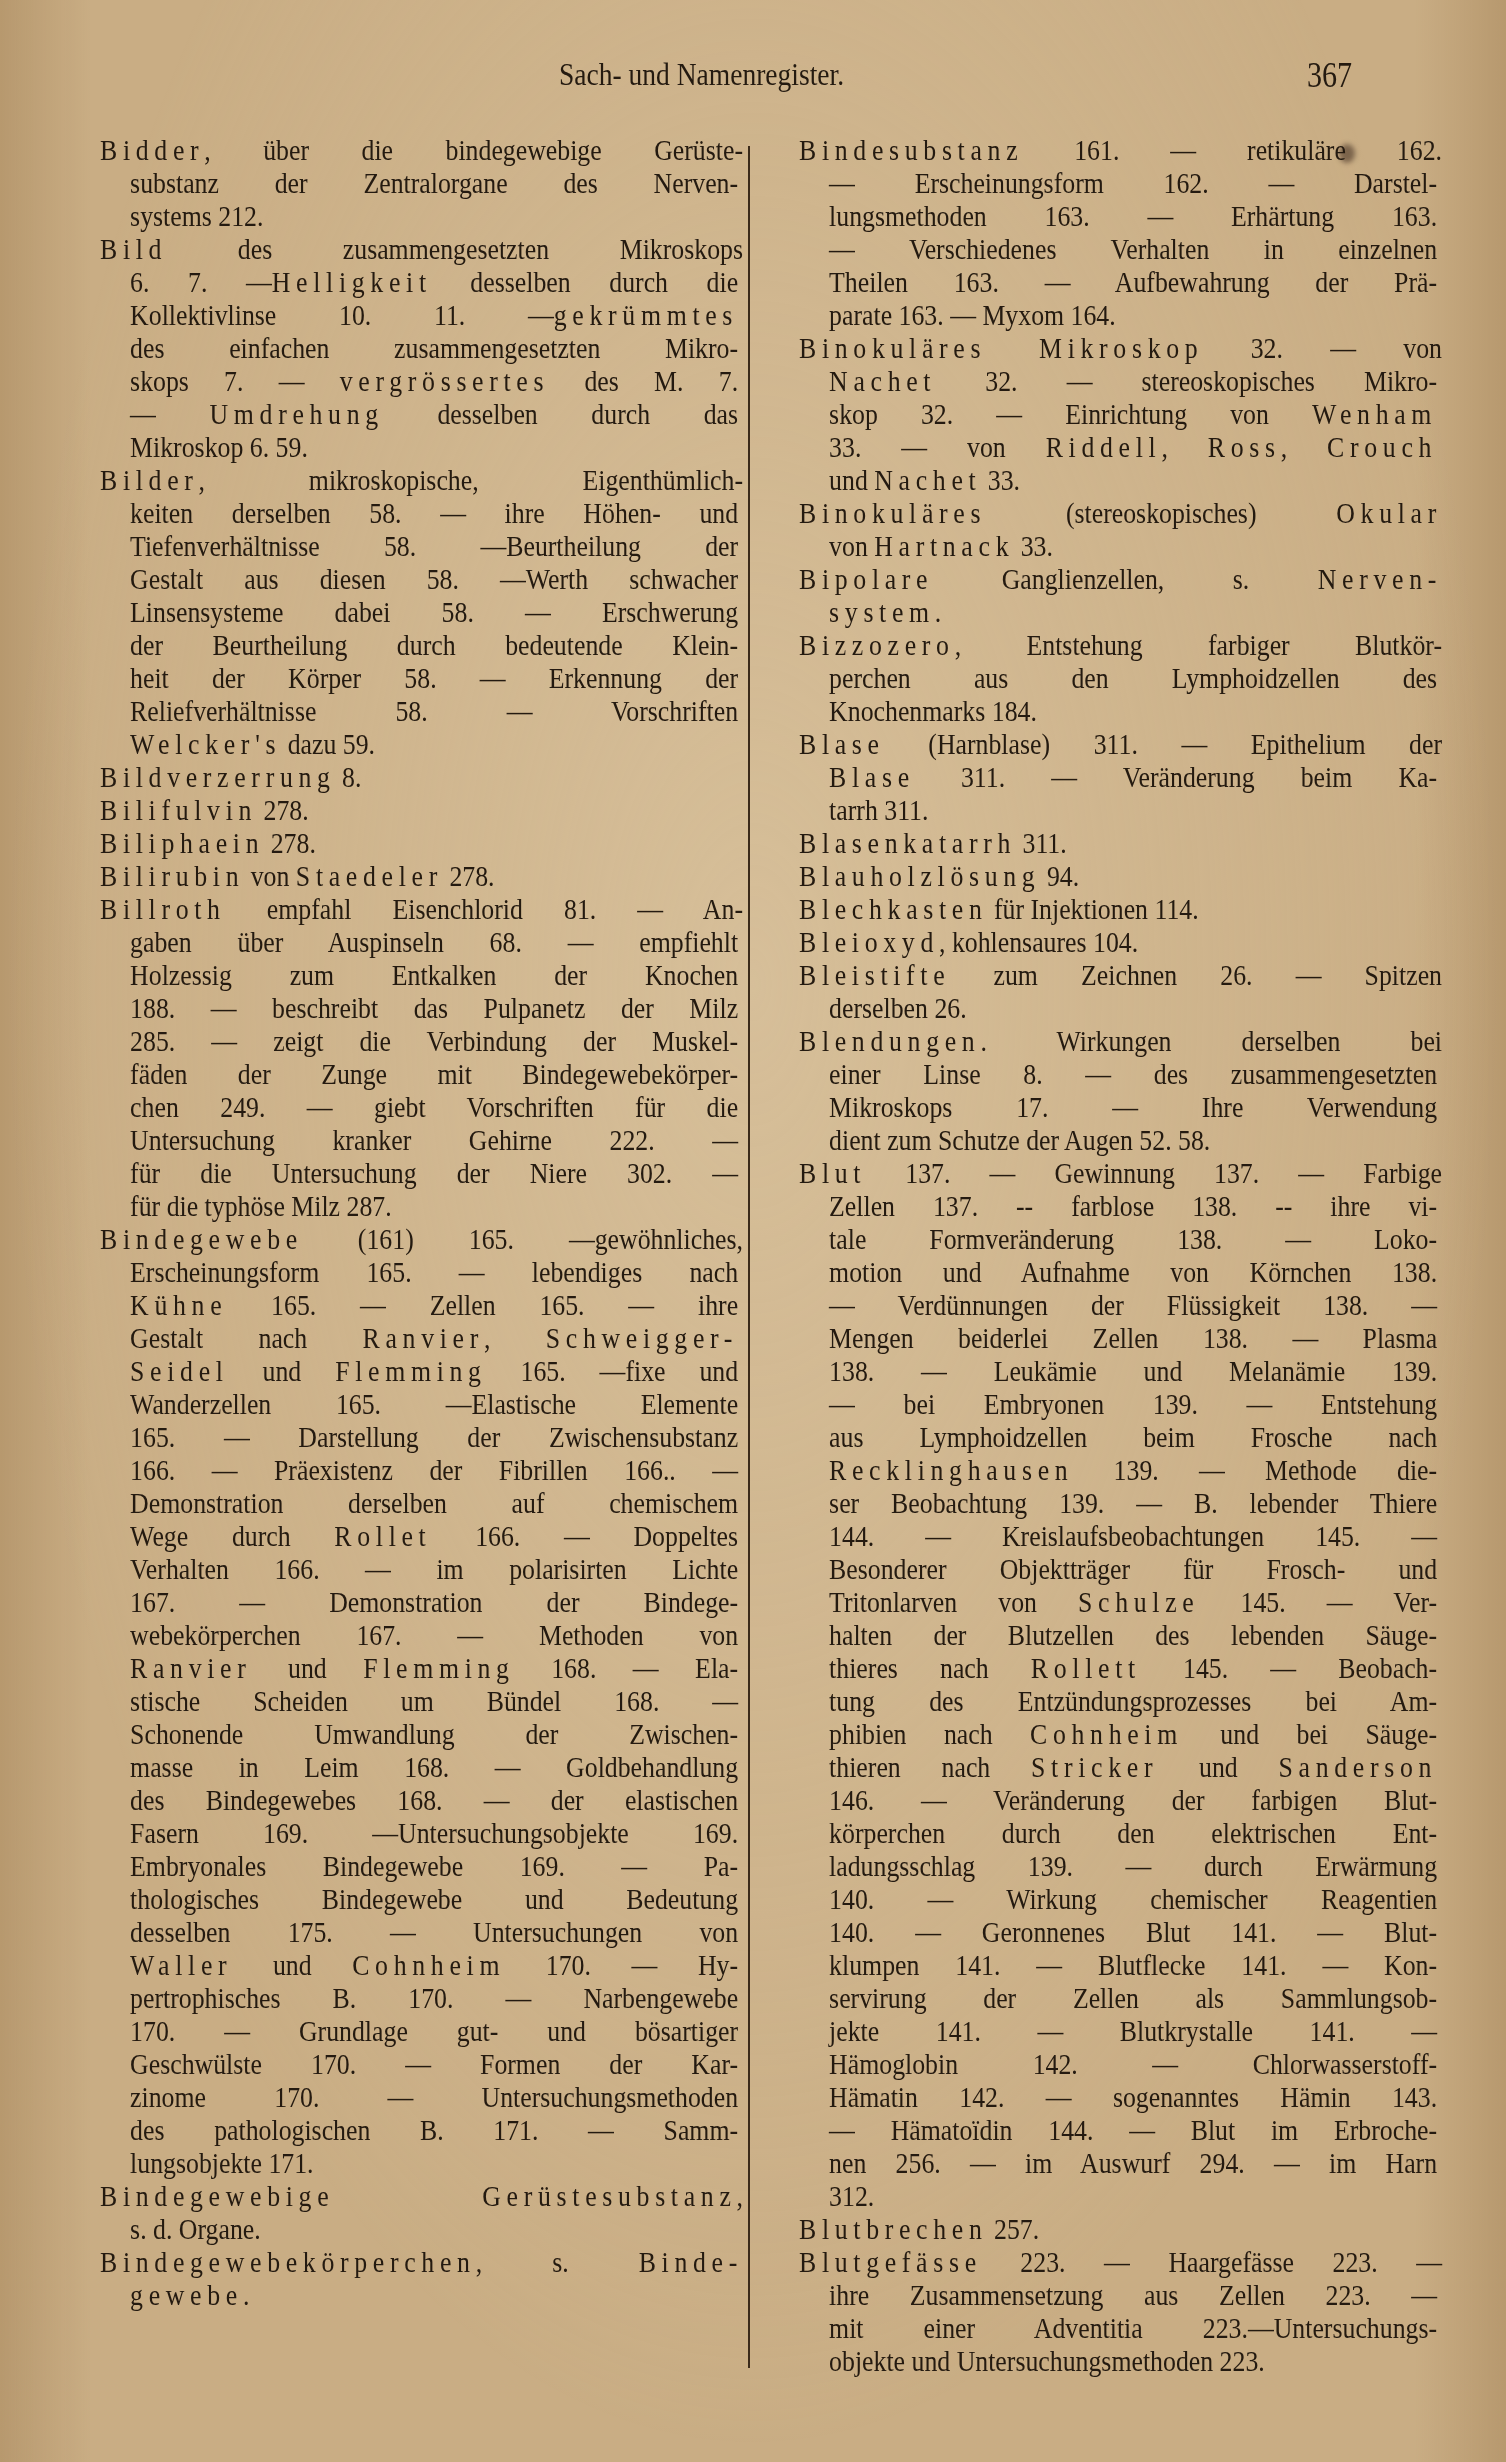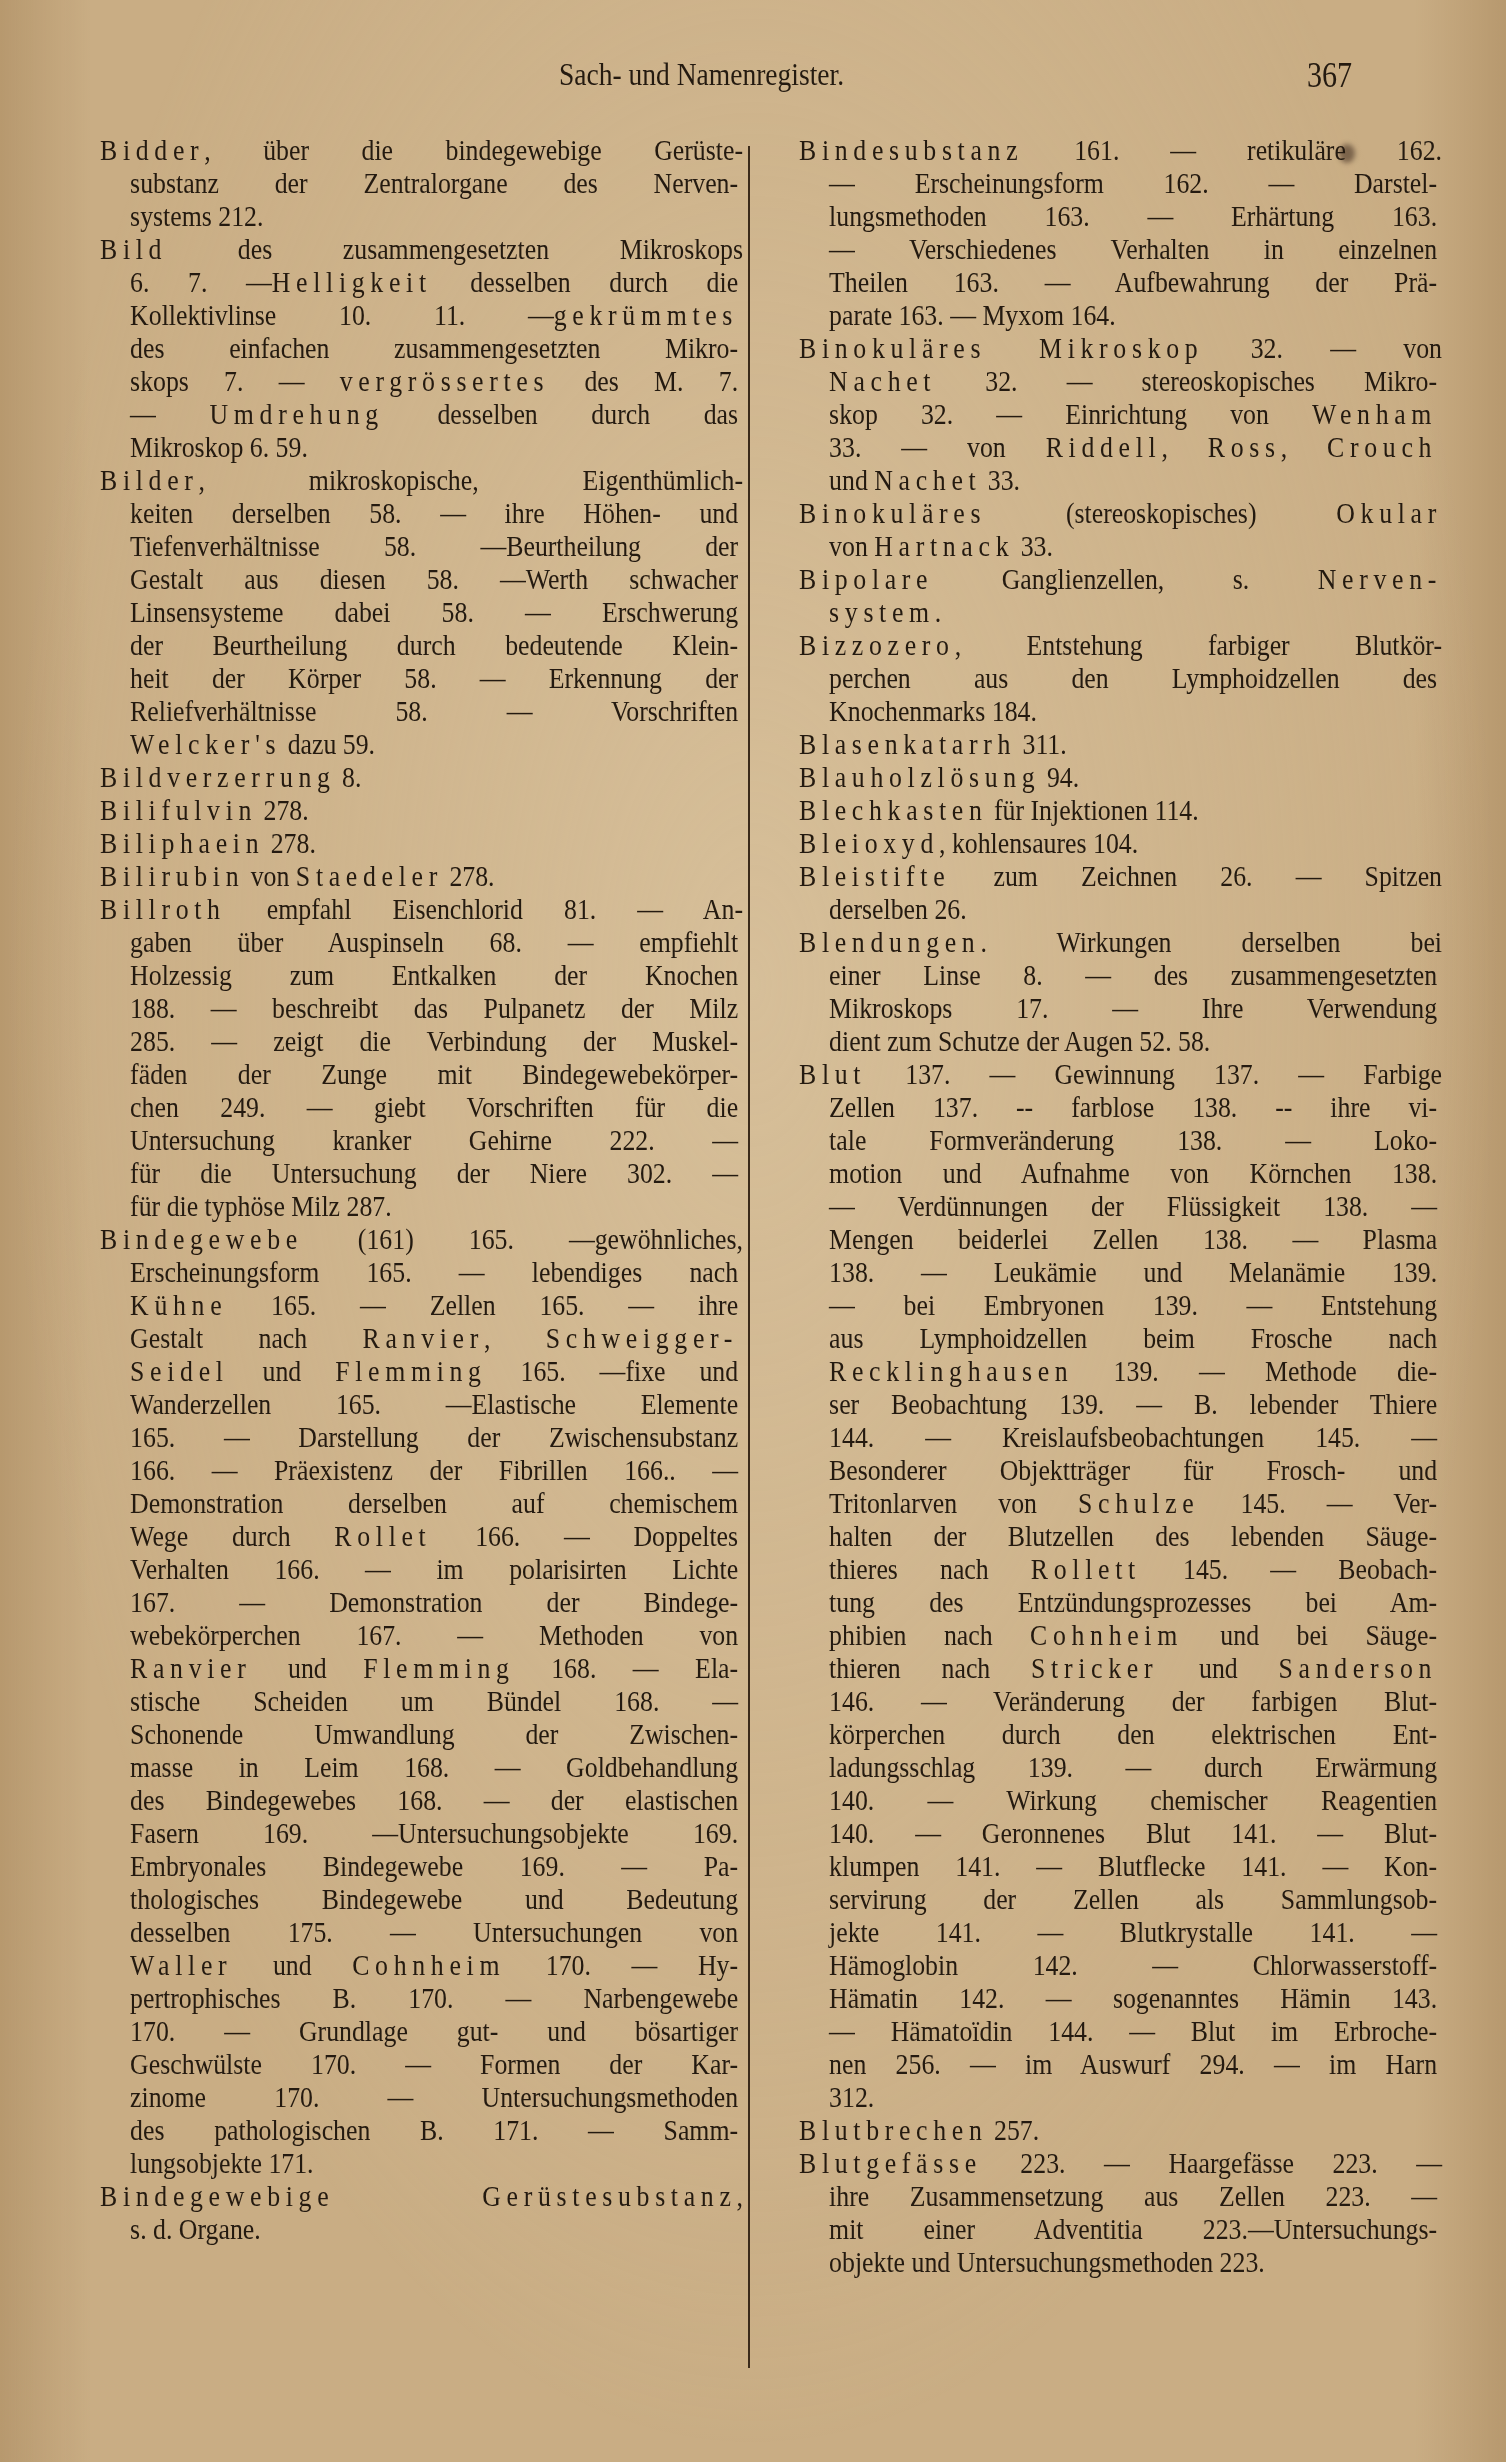--- a/index.html
+++ b/index.html
@@ -137,20 +137,24 @@
         <span class="line cont"><span>170. — Grundlage gut- und bösartiger</span></span>
         <span class="line cont"><span>Geschwülste 170. — Formen der Kar-</span></span>
         <span class="line cont"><span>zinome 170. — Untersuchungsmethoden</span></span>
         <span class="line cont"><span>des pathologischen B. 171. — Samm-</span></span>
         <span class="line cont last"><span>lungsobjekte 171.</span></span>
       </div>
       <div class="entry">
         <span class="line first"><span class="sp">Bindegewebige Gerüstesubstanz</span><span>,</span></span>
         <span class="line cont last"><span>s. d. Organe.</span></span>
       </div>
+      <div class="entry">
+        <span class="line first"><span class="sp">Bindegewebekörperchen</span><span>, s. </span><span class="sp">Binde-</span></span>
+        <span class="line cont last"><span class="sp">gewebe</span><span>.</span></span>
+      </div>
     </div>
   <div class="divider"></div>
   <div class="column col-right" id="col-right">
       <div class="entry">
         <span class="line first"><span class="sp">Bindesubstanz</span><span> 161. — retikuläre 162.</span></span>
         <span class="line cont"><span>— Erscheinungsform 162. — Darstel-</span></span>
         <span class="line cont"><span>lungsmethoden 163. — Erhärtung 163.</span></span>
         <span class="line cont"><span>— Verschiedenes Verhalten in einzelnen</span></span>
         <span class="line cont"><span>Theilen 163. — Aufbewahrung der Prä-</span></span>
         <span class="line cont last"><span>parate 163. — Myxom 164.</span></span>
@@ -167,20 +171,25 @@
         <span class="line cont last"><span>von </span><span class="sp">Hartnack</span><span> 33.</span></span>
       </div>
       <div class="entry">
         <span class="line first"><span class="sp">Bipolare</span><span> Ganglienzellen, s. </span><span class="sp">Nerven-</span></span>
         <span class="line cont last"><span class="sp">system</span><span>.</span></span>
       </div>
       <div class="entry">
         <span class="line first"><span class="sp">Bizzozero</span><span>, Entstehung farbiger Blutkör-</span></span>
         <span class="line cont"><span>perchen aus den Lymphoidzellen des</span></span>
         <span class="line cont last"><span>Knochenmarks 184.</span></span>
+      </div>
+      <div class="entry">
+        <span class="line first"><span class="sp">Blase</span><span> (Harnblase) 311. — Epithelium der</span></span>
+        <span class="line cont"><span class="sp">Blase</span><span> 311. — Veränderung beim Ka-</span></span>
+        <span class="line cont last"><span>tarrh 311.</span></span>
       </div>
       <div class="entry">
         <span class="line first last"><span class="sp">Blasenkatarrh</span><span> 311.</span></span>
       </div>
       <div class="entry">
         <span class="line first last"><span class="sp">Blauholzlösung</span><span> 94.</span></span>
       </div>
       <div class="entry">
         <span class="line first last"><span class="sp">Blechkasten</span><span> für Injektionen 114.</span></span>
       </div>

